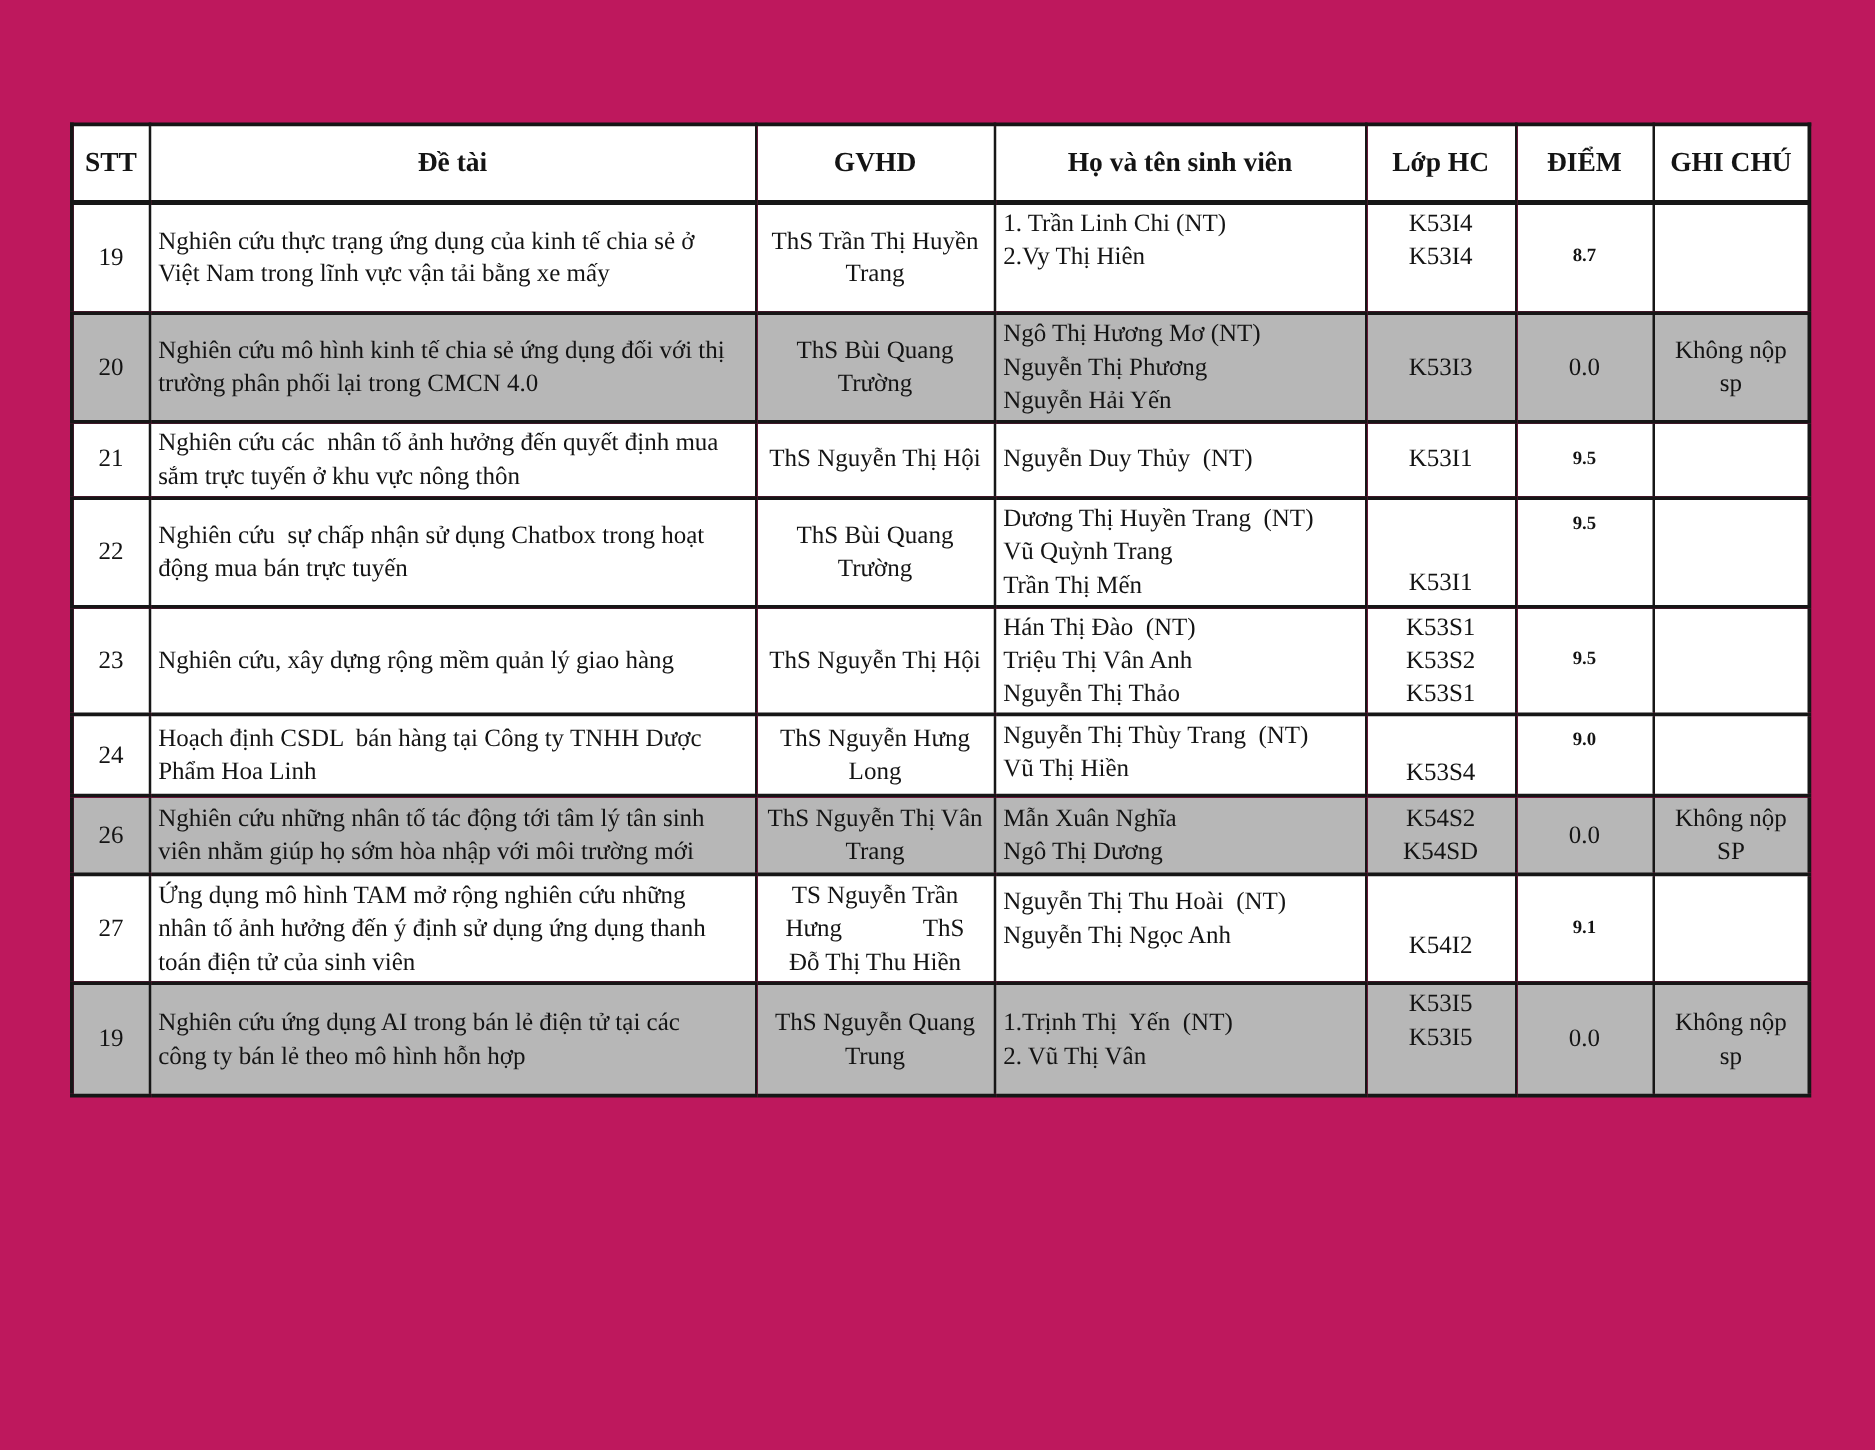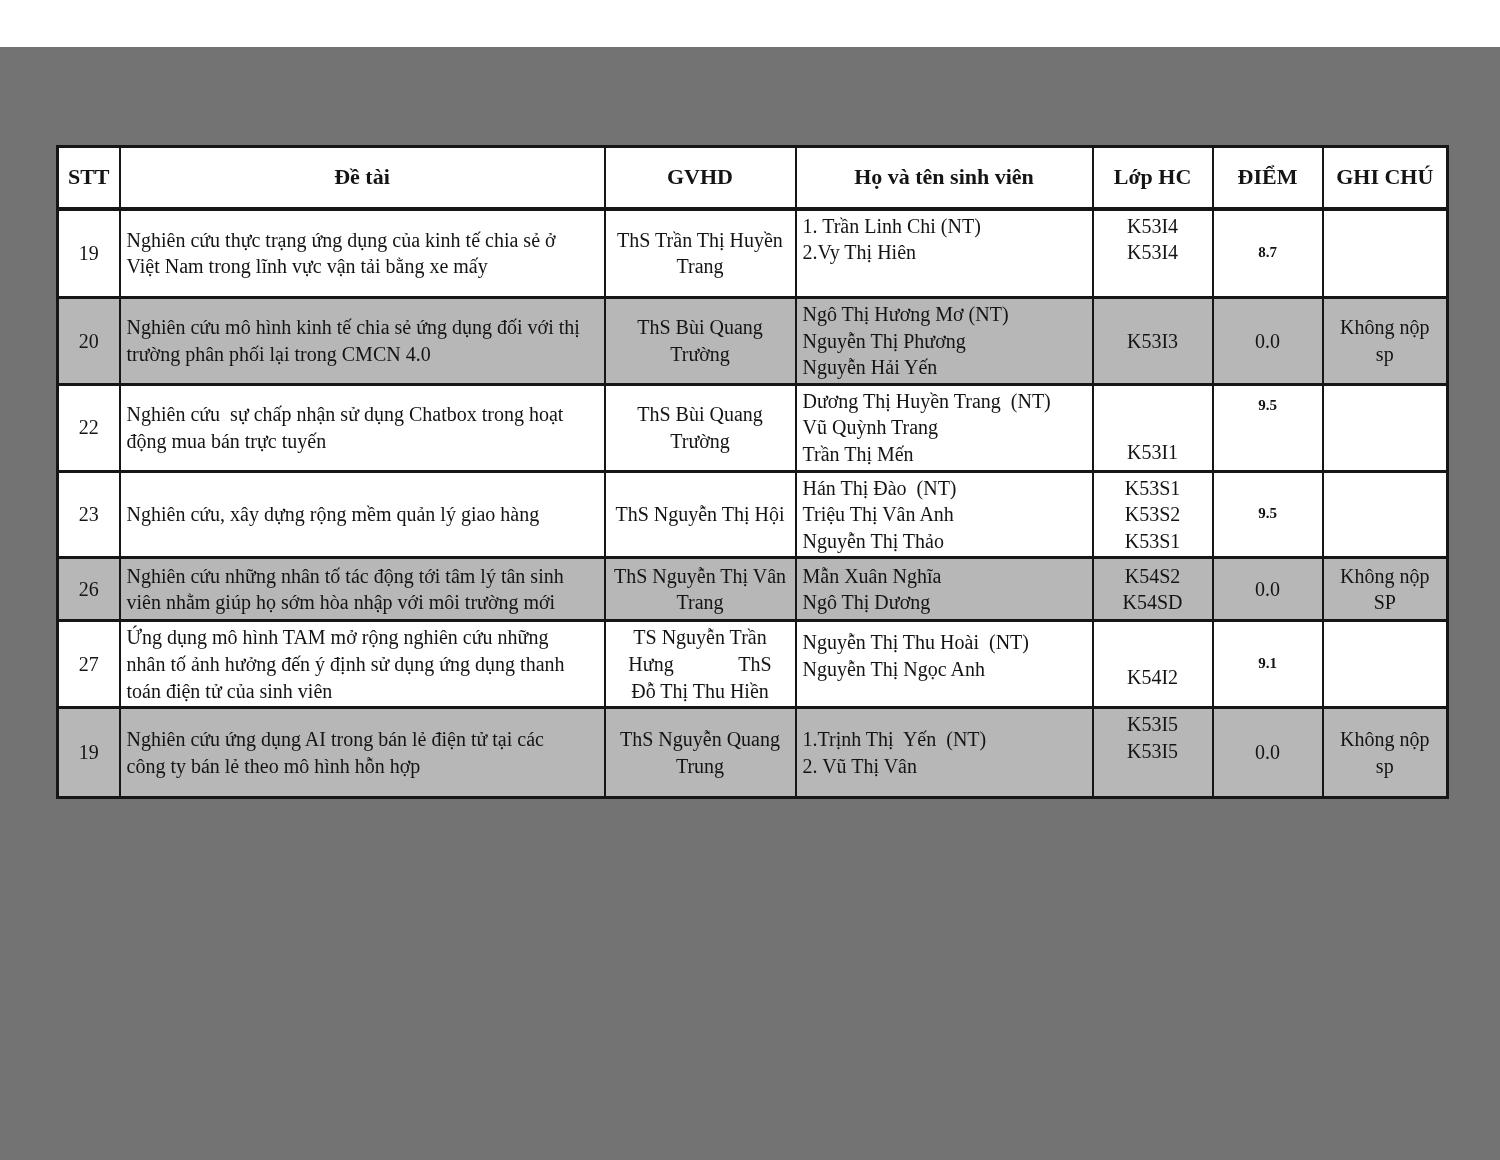--- a/index.html
+++ b/index.html
@@ -1,21 +1,21 @@
 <!DOCTYPE html>
 <html><head>
 <meta charset="utf-8">
 <style>
   html,body { margin:0; padding:0; background:#ffffff; }
   body {
     width:1500px; height:1160px; position:relative;
     font-family:"Liberation Serif","DejaVu Serif",serif;
     color:#141414;
   }
-  .page { position:absolute; inset:0; background:#737373;margin-top:47px; }
+  .page { position:absolute; inset:0; background:#be185d; }
   table.results {
     position:absolute; left:56px; top:98px; width:1390px;
     border-collapse:collapse; table-layout:fixed;
     border:3px solid #161616;
   }
   th, td { border:2px solid #161616; overflow:hidden; }
   thead tr { height:62px; }
   thead th {
     font-size:22px; font-weight:bold; text-align:center;
     border-bottom-width:4px; background:#ffffff; padding:0 2px;
@@ -81,20 +81,30 @@
     <td class="cell-gvhd">ThS Bùi Quang
 Trường</td>
     <td class="cell-students">Ngô Thị Hương Mơ (NT)
 Nguyễn Thị Phương
 Nguyễn Hải Yến</td>
     <td class="cell-classes">K53I3</td>
     <td class="cell-score normal">0.0</td>
     <td class="cell-note">Không nộp
 sp</td>
   </tr>
+        <tr style="height: 61px;">
+    <td class="cell-stt">21</td>
+    <td class="cell-topic">Nghiên cứu các  nhân tố ảnh hưởng đến quyết định mua
+sắm trực tuyến ở khu vực nông thôn</td>
+    <td class="cell-gvhd">ThS Nguyễn Thị Hội</td>
+    <td class="cell-students">Nguyễn Duy Thủy  (NT)</td>
+    <td class="cell-classes">K53I1</td>
+    <td class="cell-score">9.5</td>
+    <td class="cell-note"></td>
+  </tr>
         <tr style="height: 81px;">
     <td class="cell-stt">22</td>
     <td class="cell-topic">Nghiên cứu  sự chấp nhận sử dụng Chatbox trong hoạt
 động mua bán trực tuyến</td>
     <td class="cell-gvhd">ThS Bùi Quang
 Trường</td>
     <td class="cell-students">Dương Thị Huyền Trang  (NT)
 Vũ Quỳnh Trang
 Trần Thị Mến</td>
     <td class="cell-classes" style="vertical-align: bottom; padding-bottom: 4px;">K53I1</td>
@@ -105,20 +115,32 @@
     <td class="cell-stt">23</td>
     <td class="cell-topic">Nghiên cứu, xây dựng rộng mềm quản lý giao hàng</td>
     <td class="cell-gvhd">ThS Nguyễn Thị Hội</td>
     <td class="cell-students">Hán Thị Đào  (NT)
 Triệu Thị Vân Anh
 Nguyễn Thị Thảo</td>
     <td class="cell-classes">K53S1
 K53S2
 K53S1</td>
     <td class="cell-score">9.5</td>
+    <td class="cell-note"></td>
+  </tr>
+        <tr style="height: 65px;">
+    <td class="cell-stt">24</td>
+    <td class="cell-topic">Hoạch định CSDL  bán hàng tại Công ty TNHH Dược
+Phẩm Hoa Linh</td>
+    <td class="cell-gvhd">ThS Nguyễn Hưng
+Long</td>
+    <td class="cell-students" style="vertical-align: top;">Nguyễn Thị Thùy Trang  (NT)
+Vũ Thị Hiền</td>
+    <td class="cell-classes" style="vertical-align: bottom; padding-bottom: 4px;">K53S4</td>
+    <td class="cell-score" style="vertical-align: top; padding-top: 10px;">9.0</td>
     <td class="cell-note"></td>
   </tr>
         <tr class="shaded" style="height: 63px;">
     <td class="cell-stt">26</td>
     <td class="cell-topic">Nghiên cứu những nhân tố tác động tới tâm lý tân sinh
 viên nhằm giúp họ sớm hòa nhập với môi trường mới</td>
     <td class="cell-gvhd">ThS Nguyễn Thị Vân
 Trang</td>
     <td class="cell-students">Mẫn Xuân Nghĩa
 Ngô Thị Dương</td>

